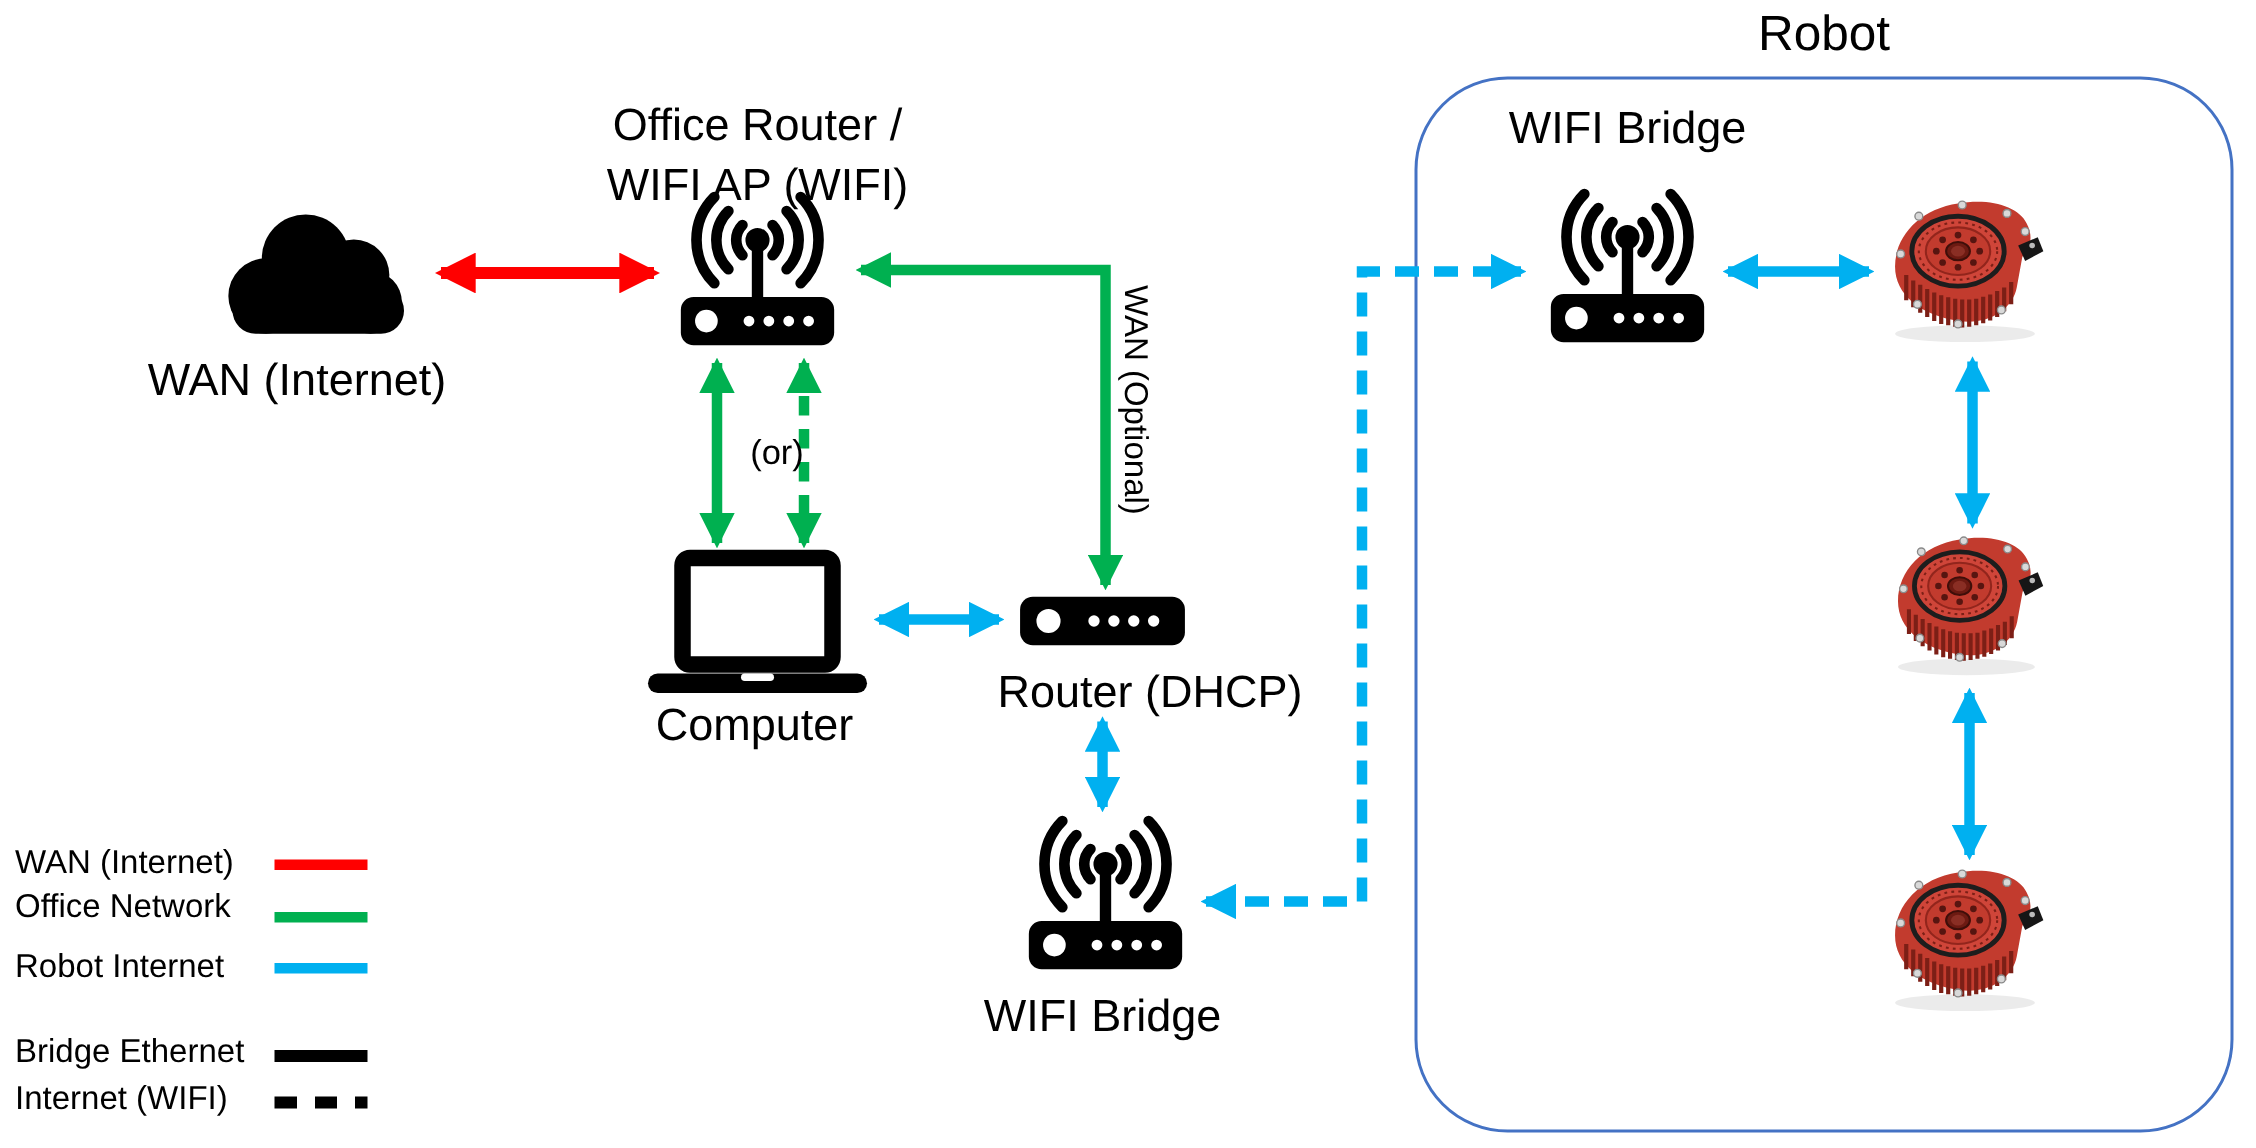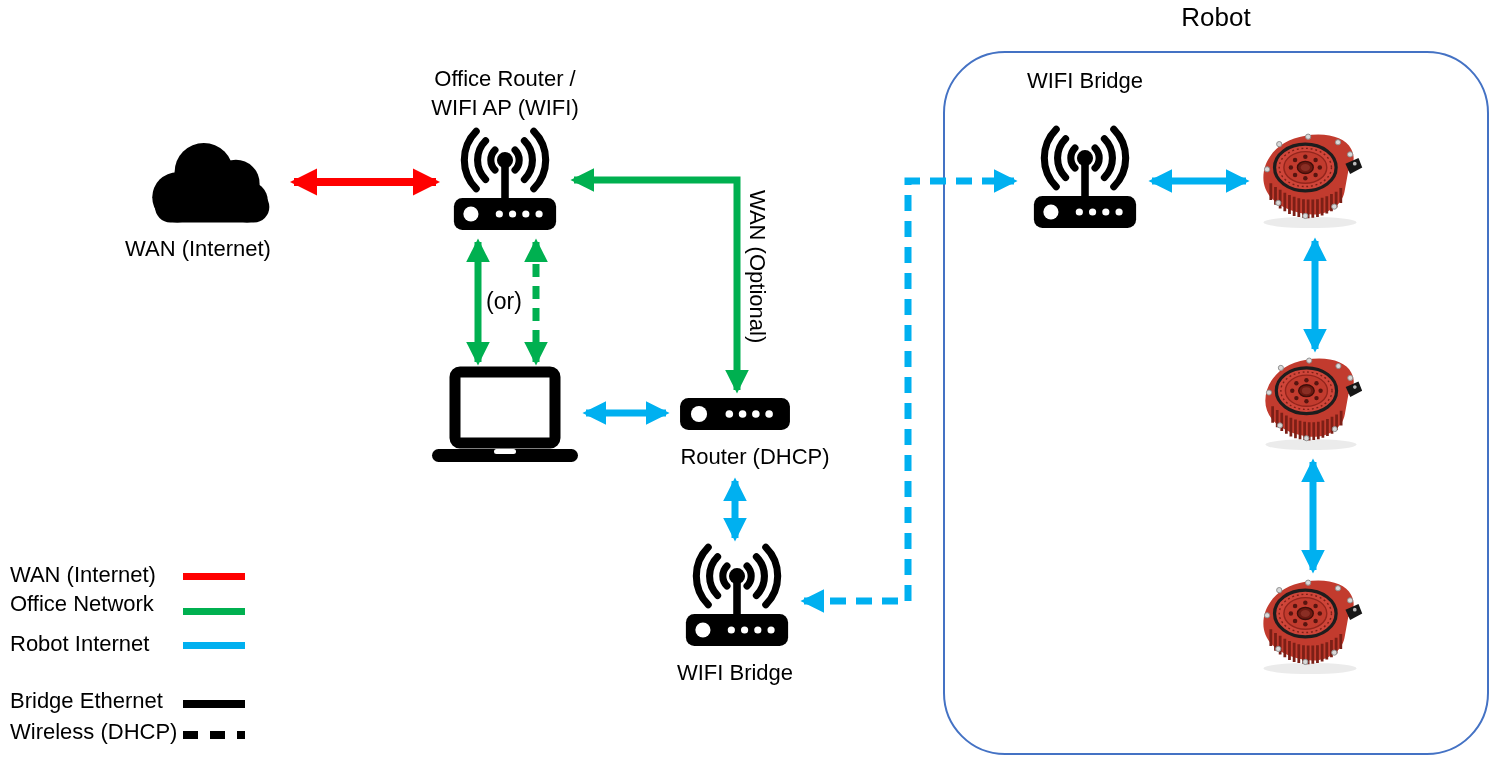--- a/index.html
+++ b/index.html
@@ -7,38 +7,38 @@
     --office-green:#00B050;
     --robot-blue:#00B0F0;
     --line-black:#000000;
     --robot-box-border:#4472C4;
   }
   *{box-sizing:border-box}
   body{margin:0;background:#fff}
   .stage{position:relative;width:1504px;height:765px;background:#fff;overflow:hidden;
          font-family:"Liberation Sans",sans-serif;color:#000}
   .abs{position:absolute}
-  .label{position:absolute;text-align:center;font-size:22px;line-height:1.32;color:#000;white-space:nowrap}
+  .label{position:absolute;text-align:center;font-size:30px;line-height:1.32;color:#000;white-space:nowrap}
   .icon-svg{position:absolute;display:block}
 
   
   #cloud-icon{left:138px;top:136px;width:140px;height:92px}
   #wan-label{left:98px;top:234px;width:200px}
   #office-router-icon{left:448px;top:126px;width:114px;height:106px}
   #office-router-label{left:375px;top:64px;width:260px}
   #dev-computer-icon{left:430px;top:366px;width:150px;height:98px}
   #dev-computer-label{left:393px;top:464px;width:220px}
   #router-dhcp-icon{left:678px;top:396px;width:114px;height:36px}
   #router-dhcp-label{left:665px;top:442px;width:180px}
   #office-bridge-icon{left:680px;top:542px;width:114px;height:106px}
   #office-bridge-label{left:645px;top:658px;width:180px}
   #robot-bridge-icon{left:1028px;top:124px;width:114px;height:106px}
   #robot-bridge-label{left:1005px;top:66px;width:160px}
-  #robot-title{left:1116px;top:0px;width:200px;font-size:26px}
-  #or-label{left:472px;top:286px;width:64px;font-size:23px}
+  #robot-title{left:1116px;top:0px;width:200px;font-size:33px}
+  #or-label{left:486px;top:286px;width:64px;font-size:23px}
   #wan-optional-label{left:744px;top:190px;writing-mode:vertical-rl;white-space:nowrap;font-size:22px}
 
   #robot-box{left:943px;top:51px;width:546px;height:704px;border:2.5px solid var(--robot-box-border);border-radius:62px;background:transparent}
 
   #module-1{left:1254px;top:132px;width:112px;height:97px}
   #module-2{left:1256px;top:356px;width:110px;height:95px}
   #module-3{left:1254px;top:578px;width:112px;height:97px}
 
   
   .legend-label{position:absolute;left:10px;font-size:22px;white-space:nowrap}
@@ -191,20 +191,21 @@
     <div>WIFI AP (WIFI)</div>
   </div>
   <svg id="office-router-icon" class="icon-svg" viewBox="0 0 120 112">
       <use href="#sym-wifi-router"></use>
     </svg>
 
   <svg id="dev-computer-icon" class="icon-svg" viewBox="0 0 150 98">
       <use href="#sym-laptop"></use>
     </svg>
   <div id="dev-computer-label" class="label">
+    <div>Computer</div>
   </div>
 
   <svg id="router-dhcp-icon" class="icon-svg" viewBox="0 0 120 38">
       <use href="#sym-router"></use>
     </svg>
   <div id="router-dhcp-label" class="label">Router (DHCP)</div>
 
   <svg id="office-bridge-icon" class="icon-svg" viewBox="0 0 120 112">
       <use href="#sym-wifi-router"></use>
     </svg>
@@ -229,16 +230,16 @@
   <div id="wan-optional-label" class="abs">WAN (Optional)</div>
 
   <div class="legend-label" id="legend-label-0">WAN (Internet)</div>
   <div class="swatch" id="legend-swatch-0"></div>
   <div class="legend-label" id="legend-label-1">Office Network</div>
   <div class="swatch" id="legend-swatch-1"></div>
   <div class="legend-label" id="legend-label-2">Robot Internet</div>
   <div class="swatch" id="legend-swatch-2"></div>
   <div class="legend-label" id="legend-label-3">Bridge Ethernet</div>
   <div class="swatch" id="legend-swatch-3"></div>
-  <div class="legend-label" id="legend-label-4">Wireless (DHCP)</div>
+  <div class="legend-label" id="legend-label-4">Internet (WIFI)</div>
   <div class="swatch" id="legend-swatch-4"></div>
 
 </div>
 
 </body></html>

